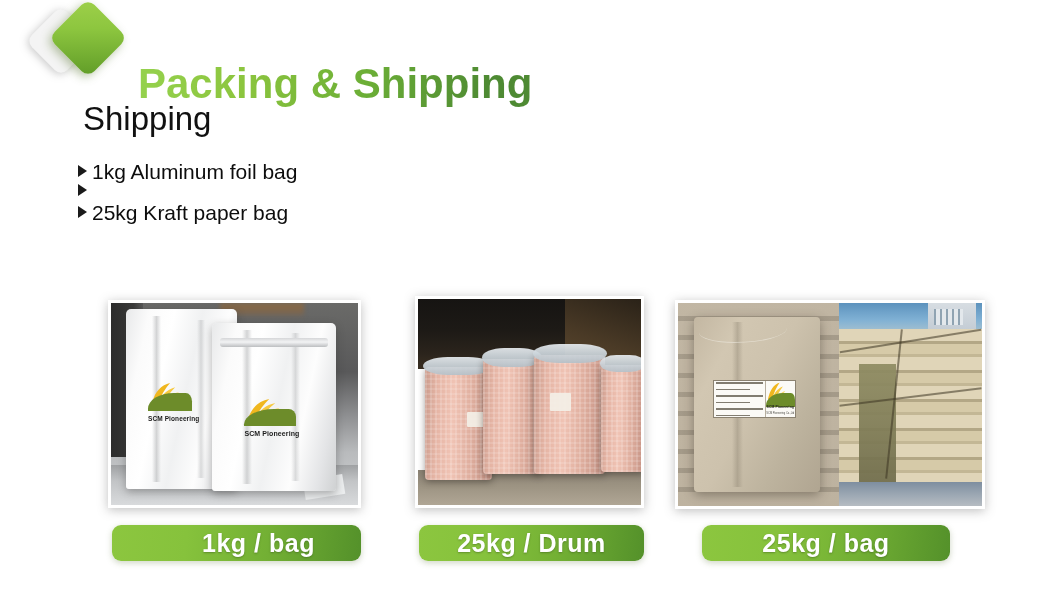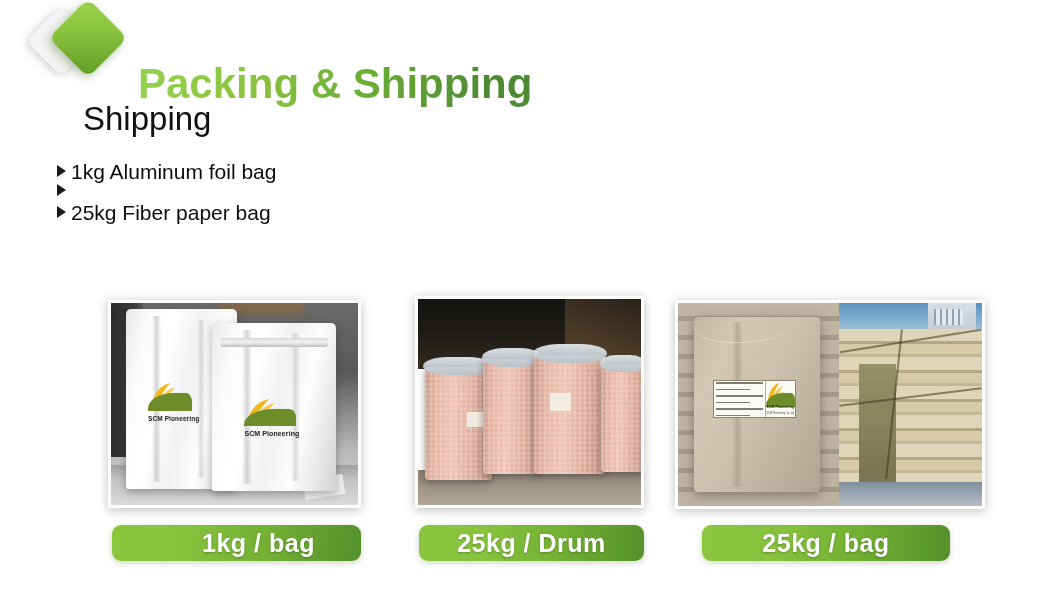--- a/index.html
+++ b/index.html
@@ -81,20 +81,21 @@
     margin: 0; padding: 0;
     list-style: none;
   }
   #bullet-list li {
     display: flex;
     align-items: baseline;
     font-size: 21px;
     line-height: 29px;
     color: #0d0d0d;
     white-space: nowrap;
+    margin-left: 21px;
   }
   .bullet-glyph {
     display: inline-block;
     width: 0; height: 0;
     margin-right: 5px;
     position: relative;
     top: -2px;
     border-top: 6px solid transparent;
     border-bottom: 6px solid transparent;
     border-left: 9px solid #1a1a1a;
@@ -393,21 +394,21 @@
 <ul id="bullet-list">
   <li>
     <span class="bullet-glyph"></span>
     <span>1kg Aluminum foil bag</span>
   </li>
   <li>
     <span class="bullet-glyph"></span>
   </li>
   <li>
     <span class="bullet-glyph"></span>
-    <span>25kg Fiber paper bag</span>
+    <span>25kg Kraft paper bag</span>
   </li>
 </ul>
 
 <div class="card" id="card-1">
 
   <div class="photo-frame" id="frame-1" style="left:108px; top:300px; width:253px; height:208px;">
     <div class="photo" id="photo-1">
       <div class="bg-wall"></div>
       <div class="top-blur"></div>
       <div class="dark-left"></div>

